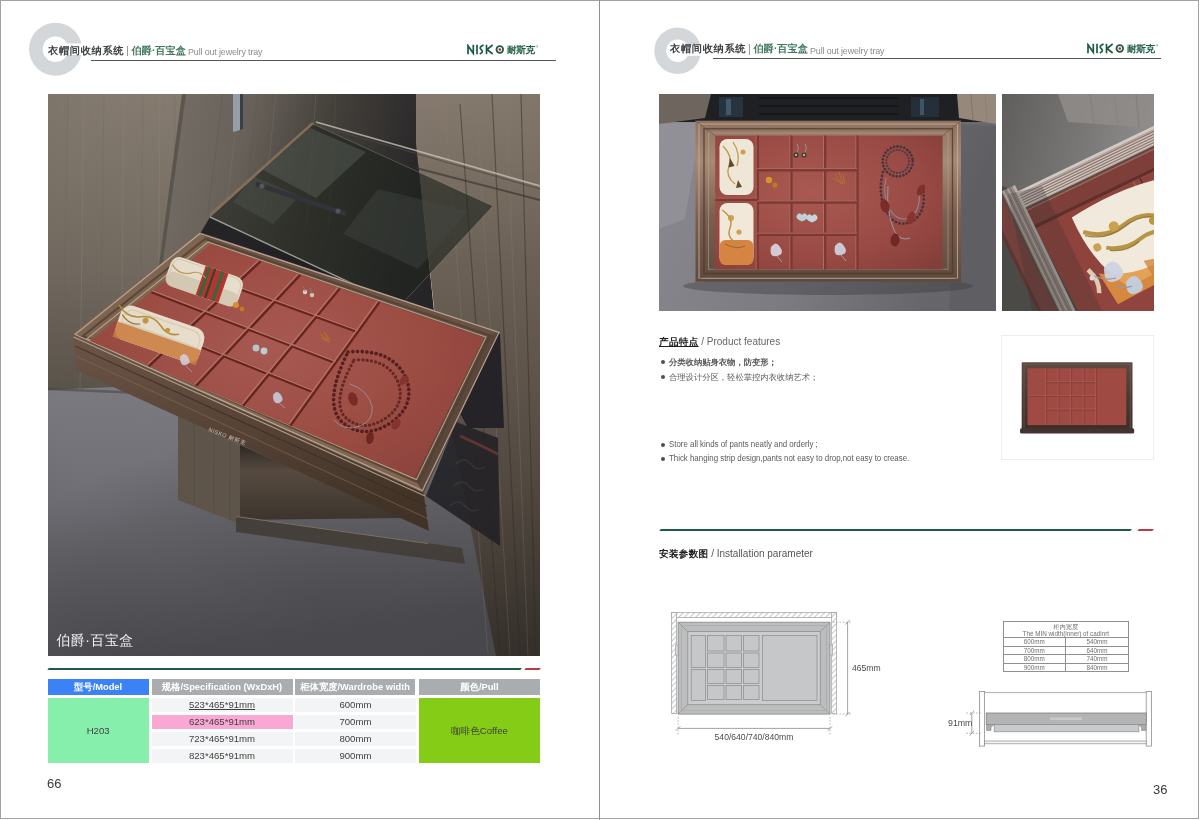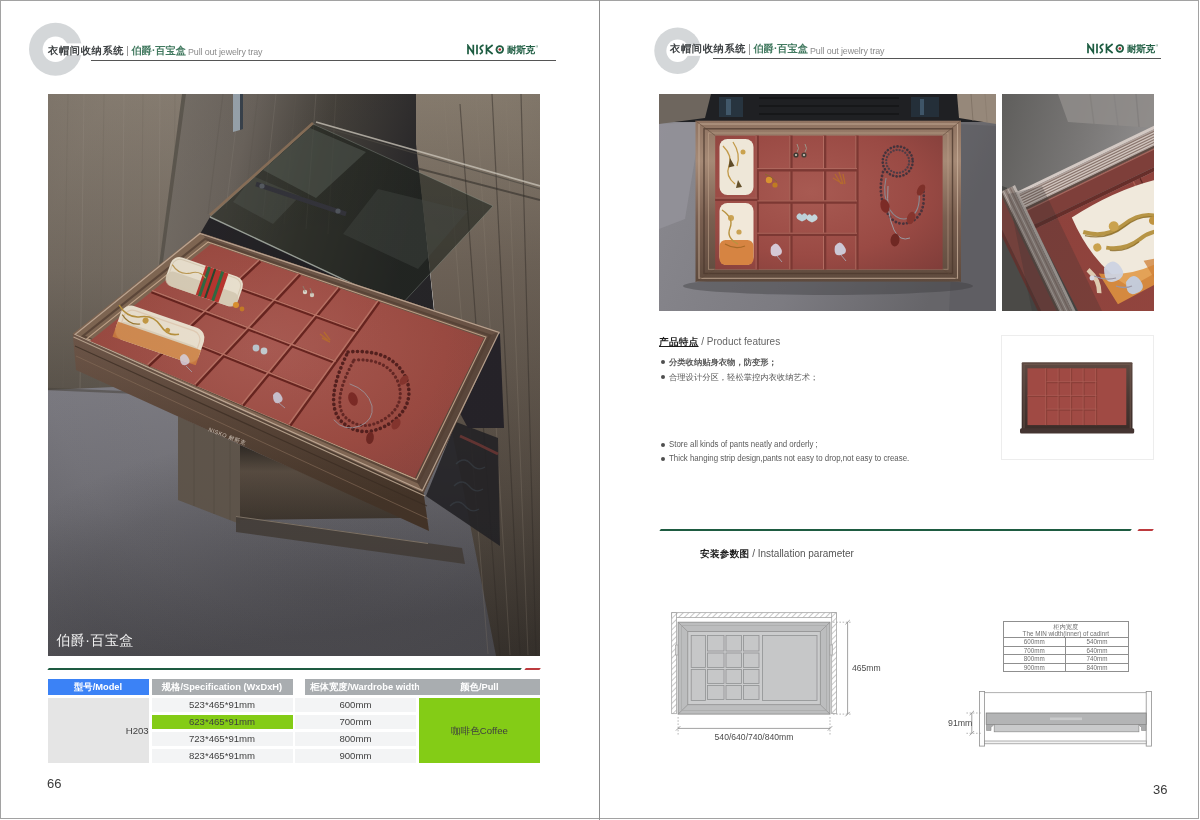--- a/index.html
+++ b/index.html
@@ -281,33 +281,33 @@
   </svg>
 
 <div class="abs" style="left:48px;top:667.6px;width:473px;height:2.3px;background:#1e5b41;transform:skewX(-35deg);"></div>
 
 <div class="abs" style="left:525px;top:667.6px;width:15px;height:2.3px;background:#bd3a3e;transform:skewX(-35deg);"></div>
 
 <div class="abs" style="left:47.5px;top:679.2px;width:101.2px;height:15.6px;background:#3b82f6;color:#fff;font-size:9.3px;font-weight:bold;text-align:center;line-height:16px;">型号/Model</div>
 
 <div class="abs" style="left:151.5px;top:679.2px;width:141px;height:15.6px;background:#a9adb0;color:#fff;font-size:9.3px;font-weight:bold;text-align:center;line-height:16px;">规格/Specification (WxDxH)</div>
 
-<div class="abs" style="left:305px;top:679.2px;width:120.3px;height:15.6px;background:#a9adb0;color:#fff;font-size:9.3px;font-weight:bold;text-align:center;line-height:16px;">柜体宽度/Wardrobe width</div>
+<div class="abs" style="left:295px;top:679.2px;width:120.3px;height:15.6px;background:#a9adb0;color:#fff;font-size:9.3px;font-weight:bold;text-align:center;line-height:16px;">柜体宽度/Wardrobe width</div>
 
 <div class="abs" style="left:418.9px;top:679.2px;width:121.1px;height:15.6px;background:#a9adb0;color:#fff;font-size:9.3px;font-weight:bold;text-align:center;line-height:16px;">颜色/Pull</div>
 
-<div class="abs" style="left:47.5px;top:697.5px;width:101.2px;height:65.2px;background:#e5e5e5;color:#3f3f3f;font-size:9.6px;text-align:right;line-height:65px;">H203</div>
+<div class="abs" style="left:47.5px;top:697.5px;width:101.2px;height:65.2px;background:#86efac;color:#3f3f3f;font-size:9.6px;text-align:center;line-height:65px;">H203</div>
 
 <div class="abs" style="left:418.9px;top:697.5px;width:121.1px;height:65.2px;background:#84cc16;color:#3f3f3f;font-size:9.6px;text-align:center;line-height:65px;">咖啡色Coffee</div>
 
-<div class="abs" style="left:151.5px;top:697.5px;width:141px;height:14.2px;background:#f3f4f5;color:#3f3f3f;font-size:9.6px;text-align:center;line-height:14.2px;">523*465*91mm</div>
+<div class="abs" style="left:151.5px;top:697.5px;width:141px;height:14.2px;background:#f3f4f5;color:#3f3f3f;font-size:9.6px;text-align:center;line-height:14.2px;text-decoration:underline;">523*465*91mm</div>
 
 <div class="abs" style="left:295.3px;top:697.5px;width:120.3px;height:14.2px;background:#f3f4f5;color:#3f3f3f;font-size:9.6px;text-align:center;line-height:14.2px;">600mm</div>
 
-<div class="abs" style="left:151.5px;top:714.55px;width:141px;height:14.2px;background:#84cc16;color:#3f3f3f;font-size:9.6px;text-align:center;line-height:14.2px;">623*465*91mm</div>
+<div class="abs" style="left:151.5px;top:714.55px;width:141px;height:14.2px;background:#f9a8d4;color:#3f3f3f;font-size:9.6px;text-align:center;line-height:14.2px;">623*465*91mm</div>
 
 <div class="abs" style="left:295.3px;top:714.55px;width:120.3px;height:14.2px;background:#f3f4f5;color:#3f3f3f;font-size:9.6px;text-align:center;line-height:14.2px;">700mm</div>
 
 <div class="abs" style="left:151.5px;top:731.6px;width:141px;height:14.2px;background:#f3f4f5;color:#3f3f3f;font-size:9.6px;text-align:center;line-height:14.2px;">723*465*91mm</div>
 
 <div class="abs" style="left:295.3px;top:731.6px;width:120.3px;height:14.2px;background:#f3f4f5;color:#3f3f3f;font-size:9.6px;text-align:center;line-height:14.2px;">800mm</div>
 
 <div class="abs" style="left:151.5px;top:748.65px;width:141px;height:14.2px;background:#f3f4f5;color:#3f3f3f;font-size:9.6px;text-align:center;line-height:14.2px;">823*465*91mm</div>
 
 <div class="abs" style="left:295.3px;top:748.65px;width:120.3px;height:14.2px;background:#f3f4f5;color:#3f3f3f;font-size:9.6px;text-align:center;line-height:14.2px;">900mm</div>
@@ -631,21 +631,21 @@
 <line x1="45.5" y1="46.6" x2="95.5" y2="46.6"></line>
 <line x1="45.5" y1="60.4" x2="95.5" y2="60.4"></line>
 <line x1="45.5" y1="74.1" x2="95.5" y2="74.1"></line>
 </g>
   </svg>
 
 <div class="abs" style="left:660px;top:528.6px;width:471px;height:2.3px;background:#1e5b41;transform:skewX(-35deg);"></div>
 
 <div class="abs" style="left:1138px;top:528.6px;width:15px;height:2.3px;background:#bd3a3e;transform:skewX(-35deg);"></div>
 
-<div class="abs" style="left:659px;top:548.5px;font-size:9.6px;line-height:1;color:#1e1e1e;margin-left:41px;"><b style="letter-spacing:0.3px;">安装参数图</b> <span style="color:#555;font-size:10px;">/ Installation parameter</span></div>
+<div class="abs" style="left:659px;top:548.5px;font-size:9.6px;line-height:1;color:#1e1e1e;"><b style="letter-spacing:0.3px;">安装参数图</b> <span style="color:#555;font-size:10px;">/ Installation parameter</span></div>
 
 <svg id="topview" class="abs" style="left:655px;top:595px;" width="230" height="165" viewBox="0 0 230 165">
     <defs>
 <pattern id="hatch" width="4" height="4" patternUnits="userSpaceOnUse" patternTransform="rotate(45)">
 <rect width="4" height="4" fill="#fff"></rect>
         <line x1="0" y1="0" x2="0" y2="4" stroke="#9a9a9a" stroke-width="1.1"></line>
 </pattern>
 </defs>
 
 <rect x="16.7" y="17.7" width="164.8" height="4.8" fill="url(#hatch)" stroke="#9a9a9a" stroke-width="0.7"></rect>

